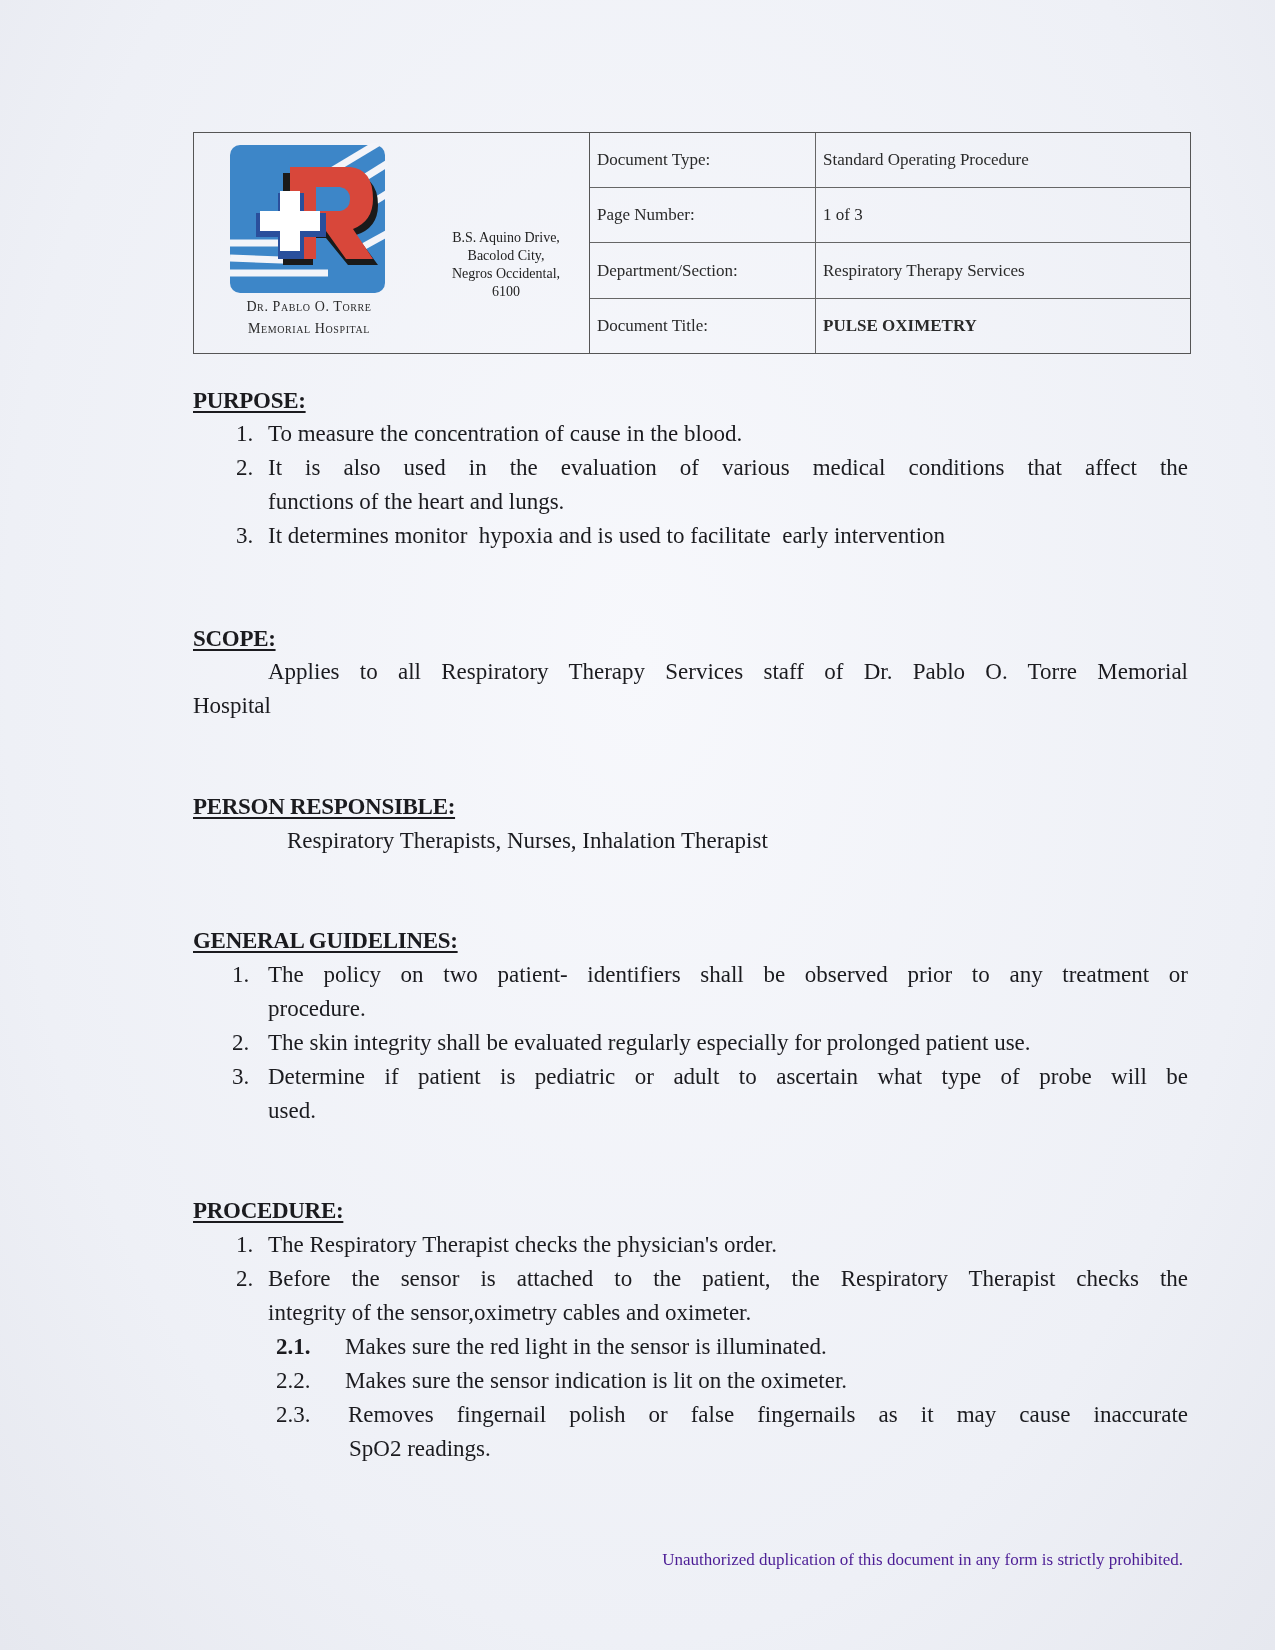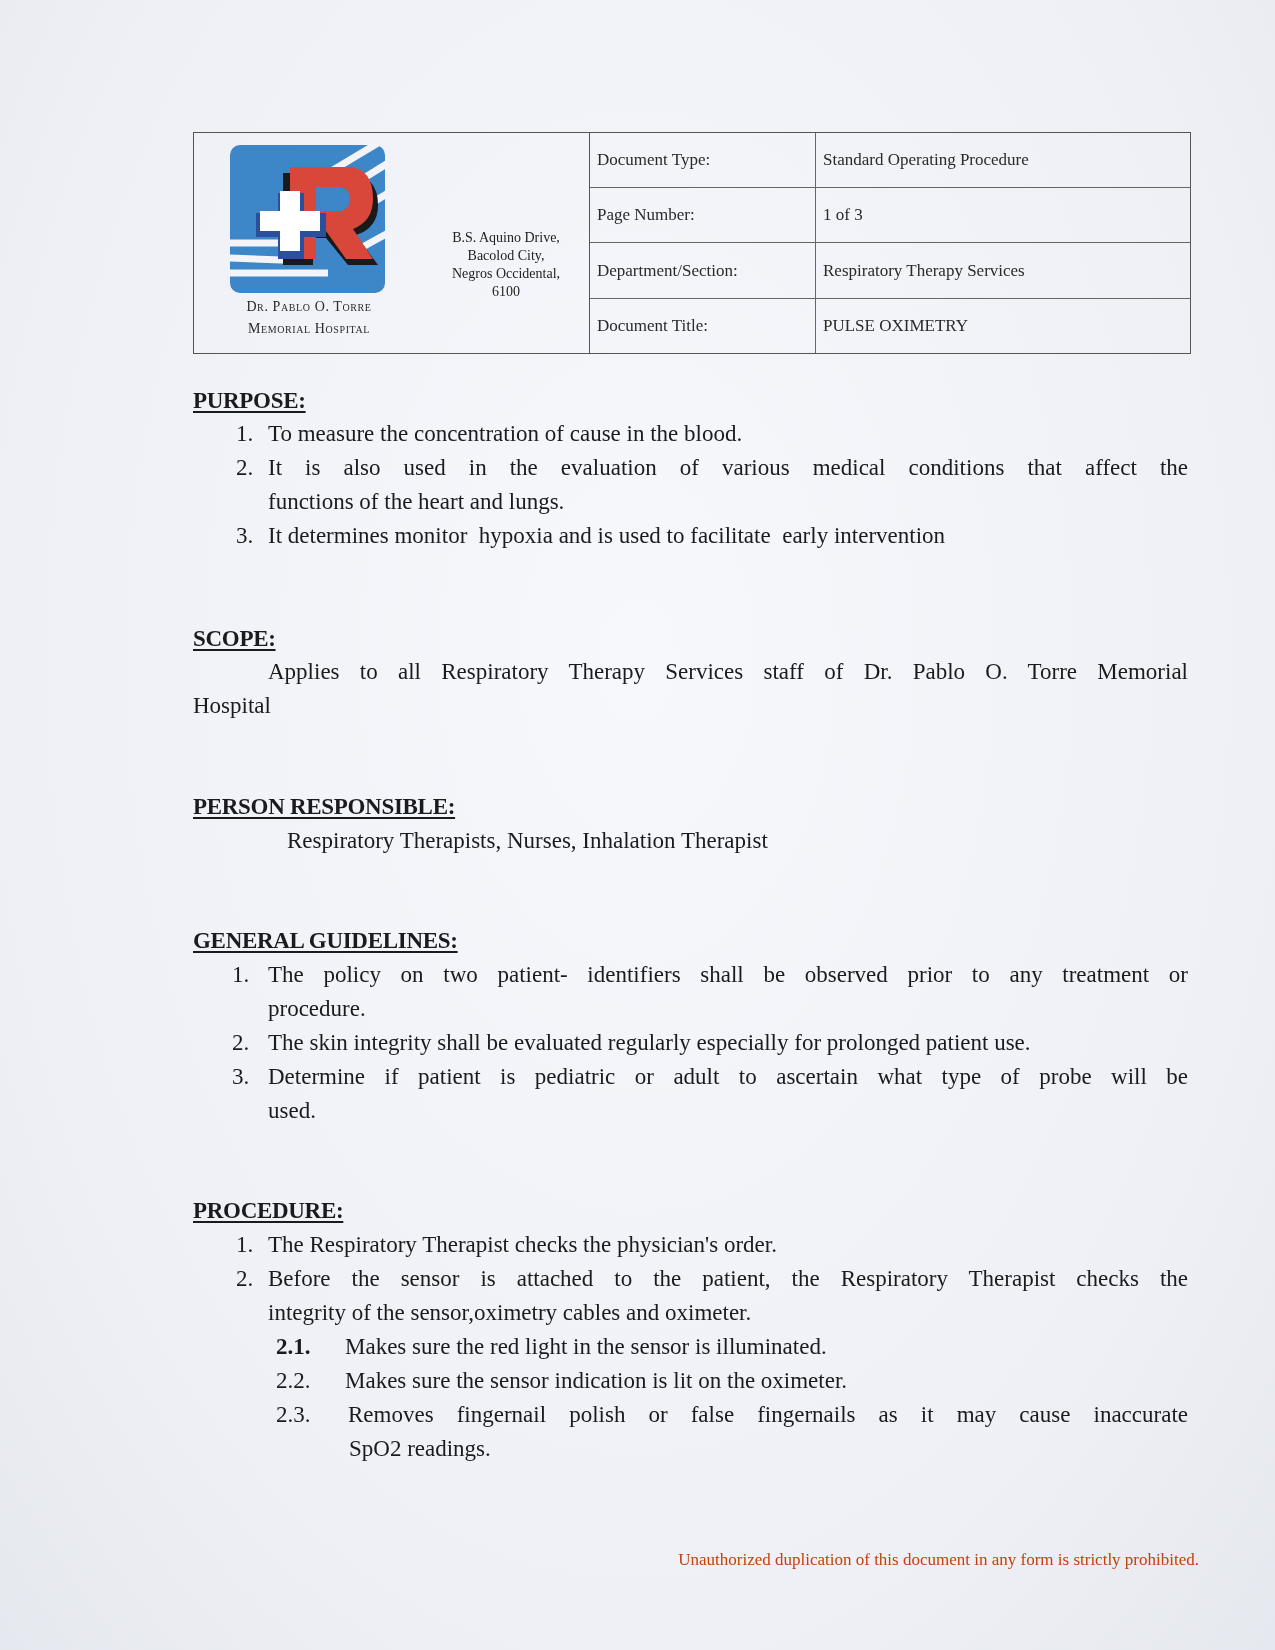--- a/index.html
+++ b/index.html
@@ -31,29 +31,29 @@
   .meta-table {
     position:absolute; left:396px; top:0; width:600px; height:100%;
     border-collapse:collapse; table-layout:fixed;
   }
   .meta-table td {
     border-bottom:1.2px solid #666; font-size:17px; padding:0 0 0 7px; height:36px;
     color:#2a2a2a;
   }
   .meta-table tr:last-child td { border-bottom:none; }
   .meta-table td.lbl { width:218px; border-right:1.2px solid #666; }
-  .meta-table td.val.bold { font-weight:normal; }
+  .meta-table td.val.bold { font-weight:bold; }
   .sec-h {
     position:absolute; left:193px; font-weight:bold; font-size:23px;
     text-decoration:underline; text-underline-offset:3px; letter-spacing:-0.3px;
   }
   .line { position:absolute; font-size:23px; white-space:nowrap; }
   .justify { text-align:justify; text-align-last:justify; white-space:normal; }
   .num { position:absolute; font-size:23px; }
-  .footer { position:absolute; right:76px; top:1550px; font-size:17px; color:#c2410c; }
+  .footer { position:absolute; right:92px; top:1550px; font-size:17px; color:#4c1d95; }
 </style>
 </head>
 <body>
 
 <div class="page-shade"></div>
 
 <div class="header-box">
   <div class="logo-area">
     <svg class="logo-svg" width="160" height="152" viewBox="0 0 160 152">
       <rect x="2" y="2" width="155" height="148" rx="10" fill="#3d86c8"></rect>

